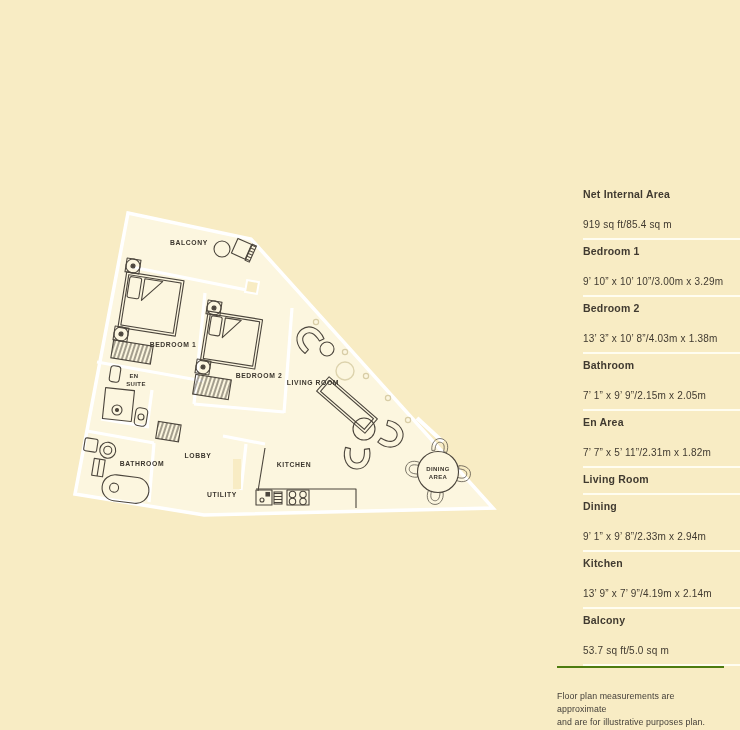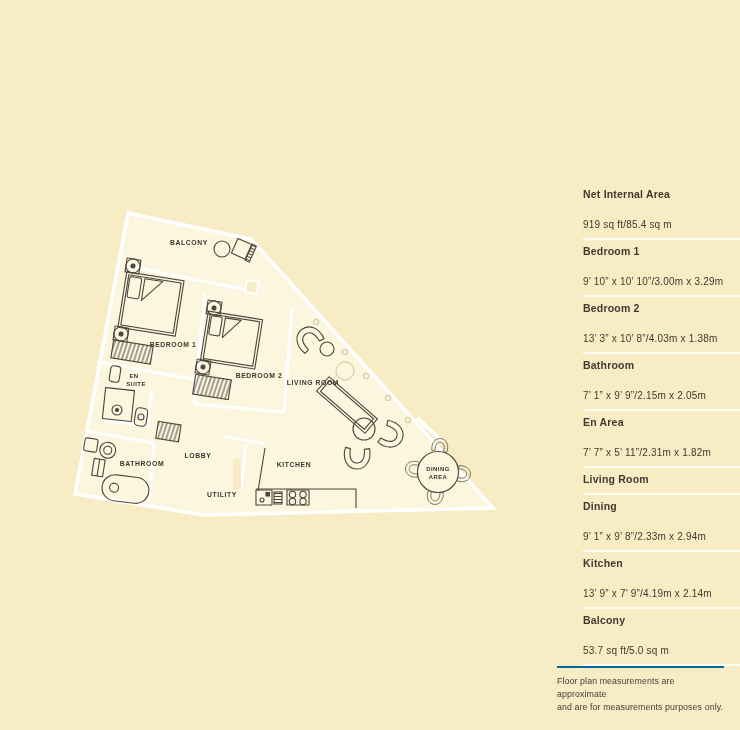--- a/index.html
+++ b/index.html
@@ -10,21 +10,21 @@
   }
   .plan-svg { position:absolute; left:0; top:0; }
 
   .legend { position:absolute; left:583px; top:183px; width:167px; color:#403a30; }
   .legend .entry { padding:5px 0 7px 0; border-bottom:2px solid #fffdf0; }
   .legend .t { font-weight:bold; font-size:10.5px; line-height:13px; letter-spacing:0.2px; }
   .legend .v { font-size:10px; line-height:13px; margin-top:17px; letter-spacing:0.2px; }
 
   .disclaimer {
     position:absolute; left:557px; top:666px; width:167px;
-    border-top:2px solid #0369a1; padding-top:7px;
+    border-top:2px solid #4d7c0f; padding-top:22px;
     font-size:8.8px; line-height:1.45; color:#45403a; letter-spacing:0.1px;
   }
 
   
   .wall  { stroke:#ffffff; stroke-width:3.2; fill:none; stroke-linecap:butt; }
   .wallT { stroke:#ffffff; stroke-width:4; fill:none; }
   .f     { stroke:#4b453c; stroke-width:1.1; fill:none; stroke-linejoin:round; }
   .ffill { stroke:#4b453c; stroke-width:1.1; }
   .rl { font-family:"Liberation Sans",sans-serif; font-weight:bold; font-size:6.8px;
         fill:#3b362e; letter-spacing:0.6px; text-anchor:middle; }
@@ -224,16 +224,16 @@
       <div class="v">13’ 9” x 7’ 9”/4.19m x 2.14m</div>
     </div>
     <div class="entry">
       <div class="t">Balcony</div>
       <div class="v">53.7 sq ft/5.0 sq m</div>
     </div>
   </div>
 
   <div class="disclaimer">
     <div>Floor plan measurements are approximate</div>
-    <div>and are for measurements purposes only.</div>
+    <div>and are for illustrative purposes plan.</div>
   </div>
 
 </div>
 
 </body></html>

